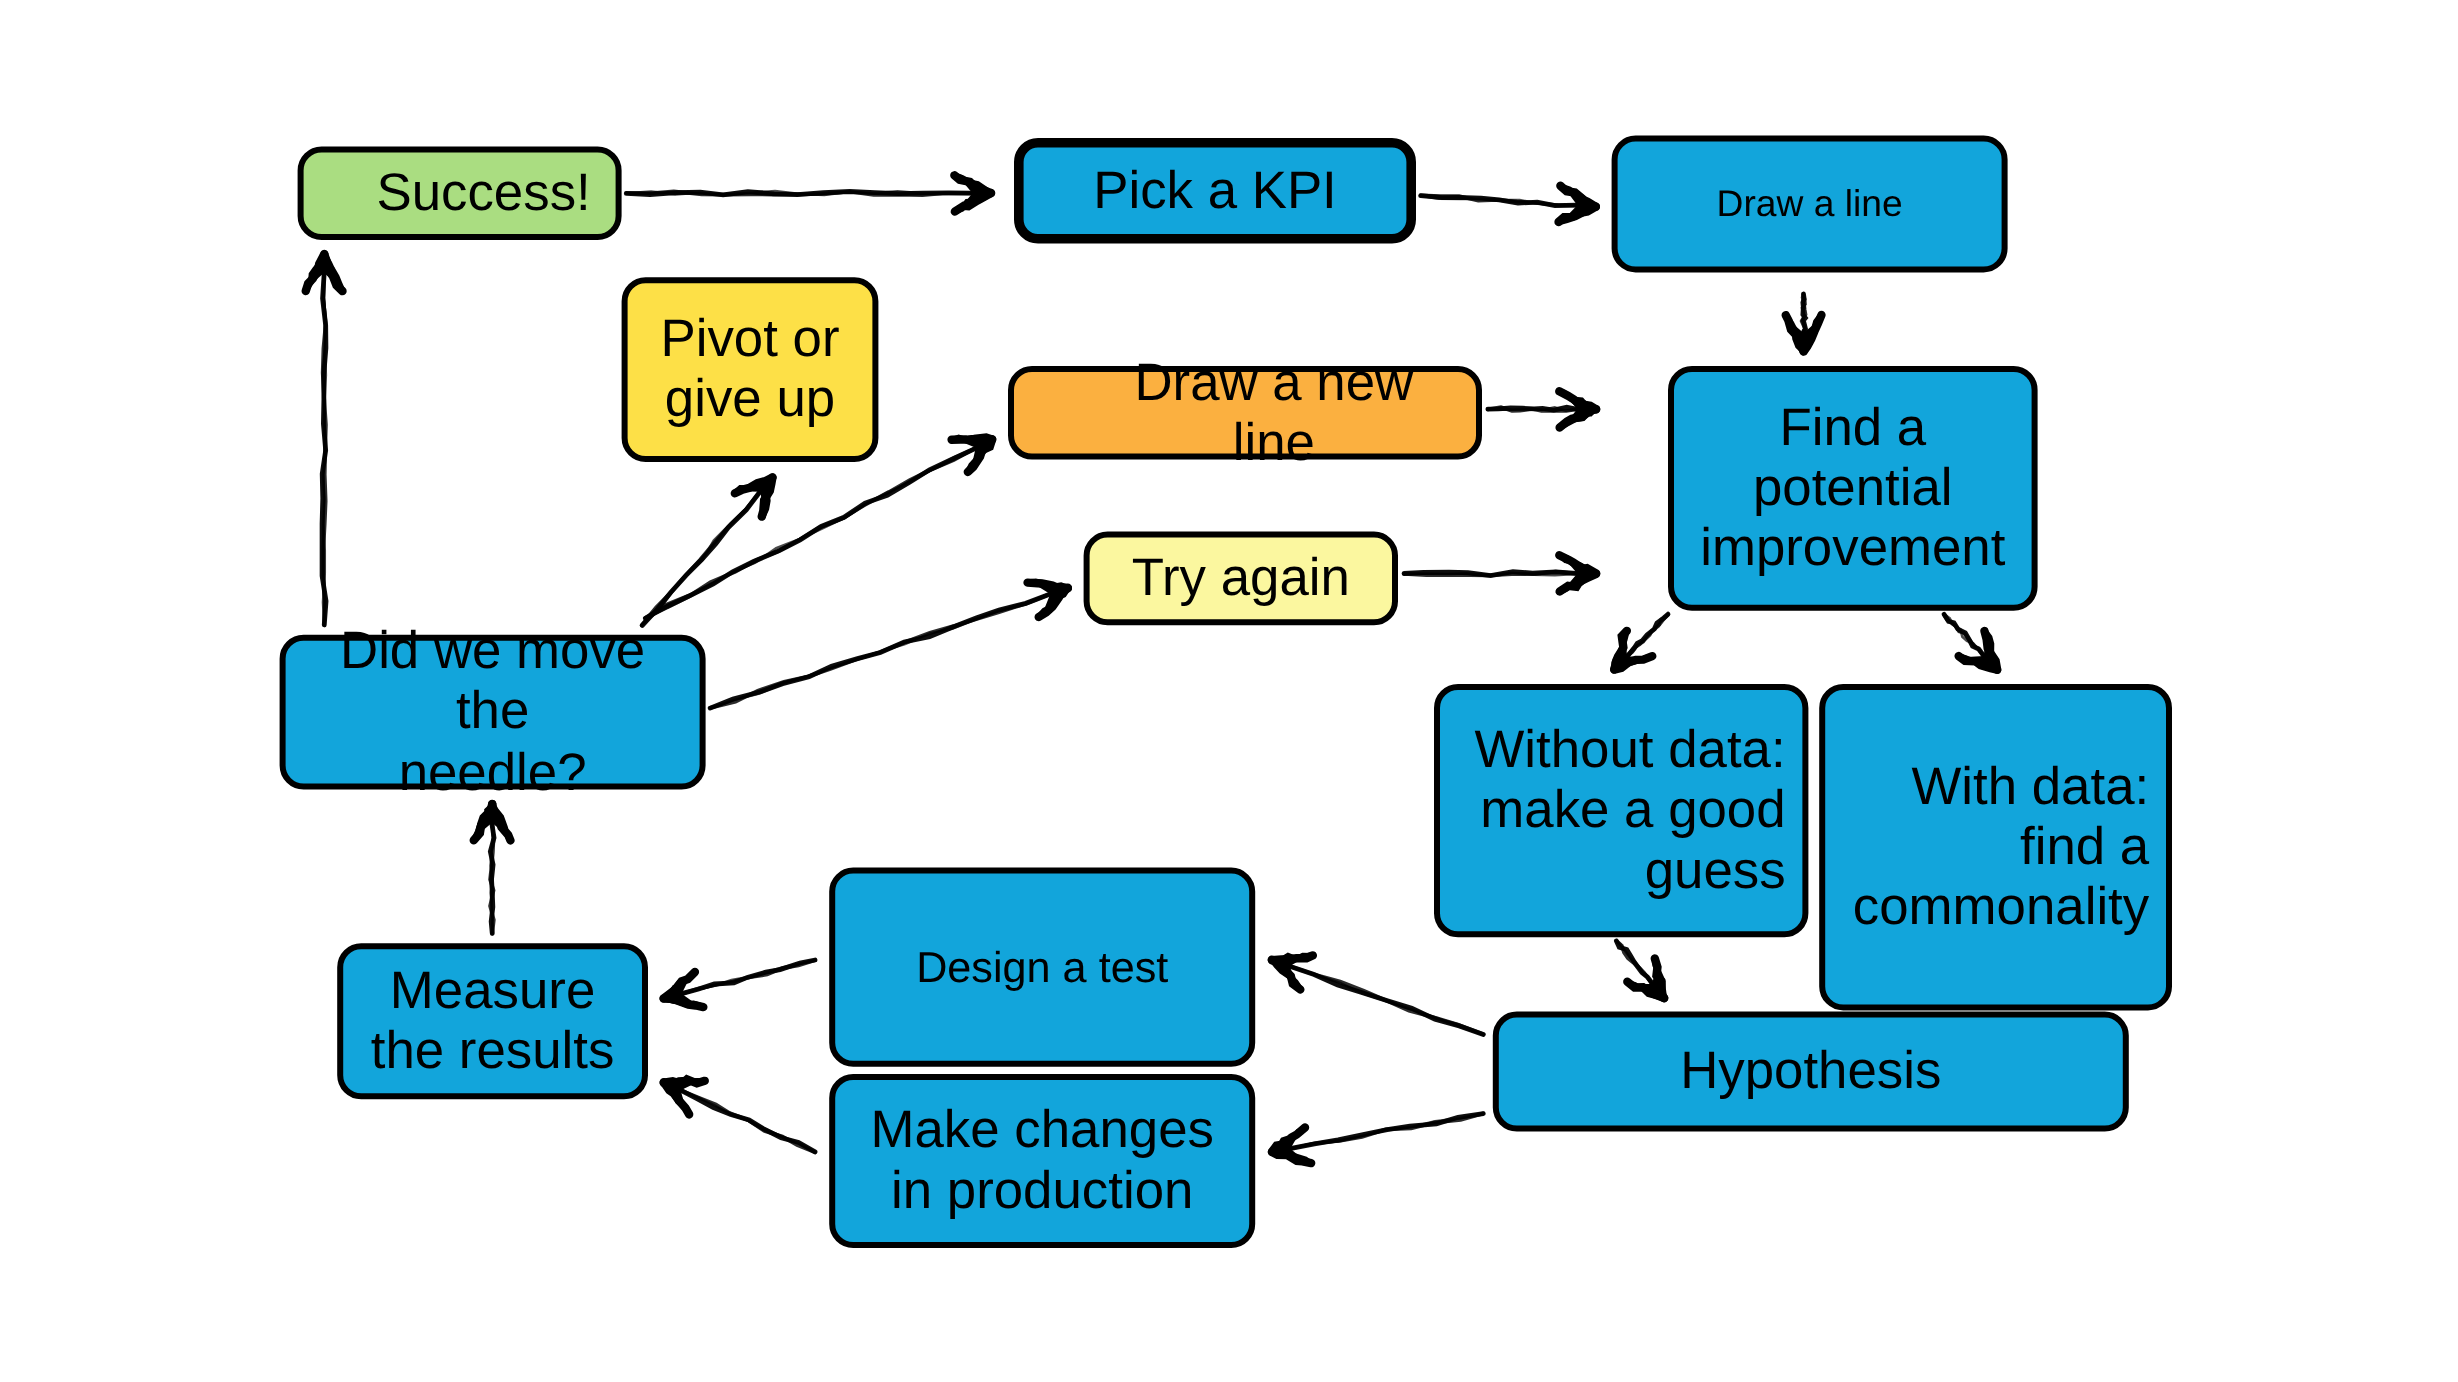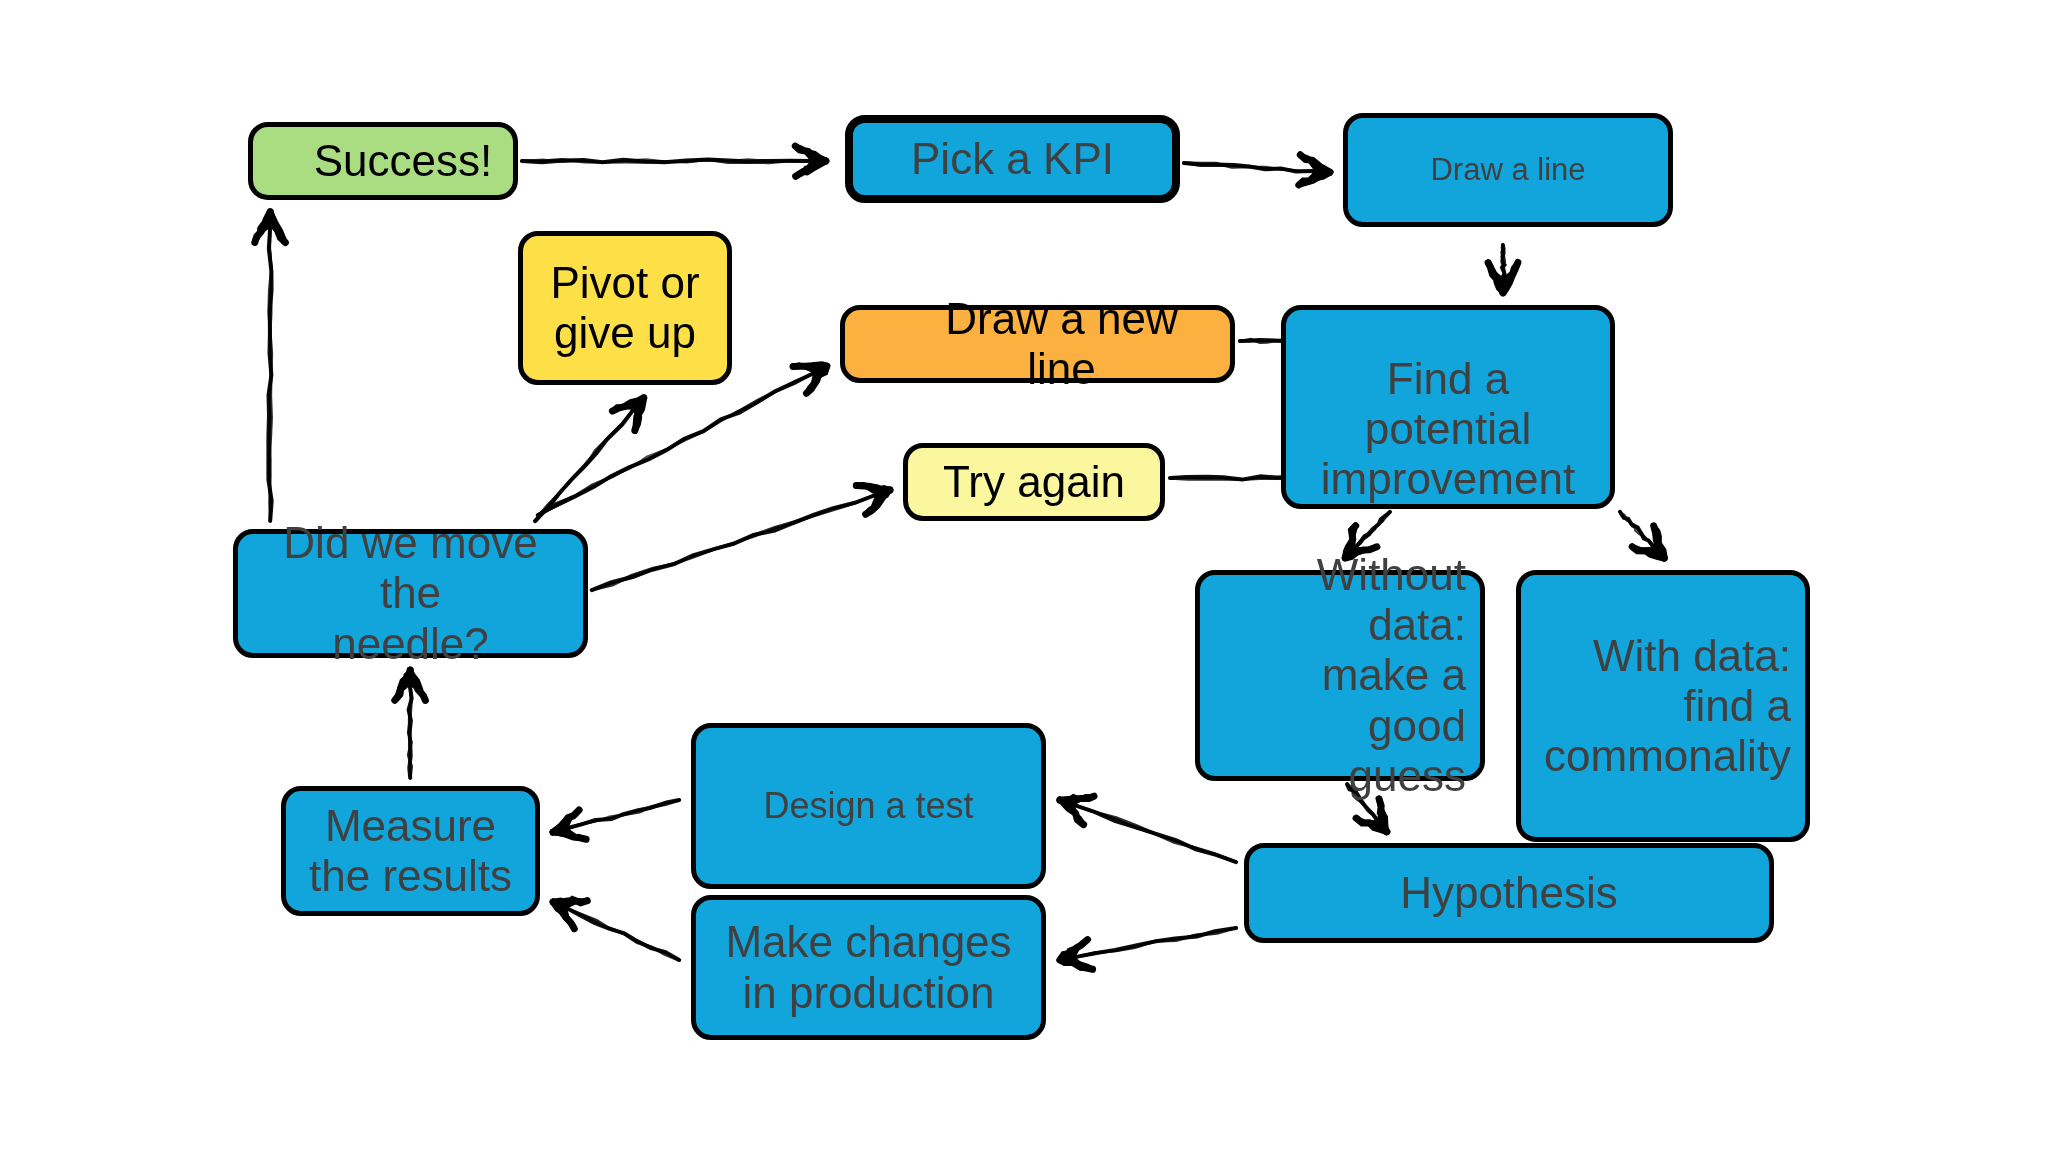--- a/index.html
+++ b/index.html
@@ -30,21 +30,21 @@
     border-radius: 20px;
     display: flex;
     align-items: center;
     justify-content: center;
     text-align: center;
     line-height: 1.14;
     white-space: pre-line;
     z-index: 3;
   }
   .node.thick { border-width: 8px; }
-  .node.blue  { background: #12a5db; color: #404040; }
+  .node.blue  { background: #12a5db; color: #000000; }
   .node.green { background: #aadd81; color: #000000; }
   .node.red   { background: #fde047; color: #000000; }
   .node.orange{ background: #fbb040; color: #000000; }
   .node.yellow{ background: #fbf79f; color: #000000; }
   .node.align-right { justify-content: flex-end; text-align: right; }
   .node .label { display: block; padding: 0 14px; }
 </style>
 </head>
 <body>
 
@@ -267,26 +267,26 @@
         <path d="M890,490 L860.3,485.9 L875.2,495.0 L868.8,511.2 Z" fill="#000000"></path>
       </g>
     </svg>
   <div id="node-layer">
       <div class="node green" style="left: 248px; top: 122px; width: 270px; height: 78px; font-size: 44px; padding-left: 40px;"><span class="label">Success!</span></div>
       <div class="node blue thick" style="left: 845px; top: 115px; width: 335px; height: 88px; font-size: 44px;"><span class="label">Pick a KPI</span></div>
       <div class="node blue" style="left: 1343px; top: 113px; width: 330px; height: 114px; font-size: 31px;"><span class="label">Draw a line</span></div>
       <div class="node red" style="left: 518px; top: 231px; width: 214px; height: 154px; font-size: 44px;"><span class="label">Pivot or
 give up</span></div>
       <div class="node orange" style="left: 840px; top: 305px; width: 395px; height: 78px; font-size: 44px; padding-left: 48px;"><span class="label">Draw a new line</span></div>
-      <div class="node blue" style="left: 1281px; top: 305px; width: 334px; height: 204px; font-size: 44px; align-items: flex-end;"><span class="label">Find a potential
+      <div class="node blue" style="left: 1390px; top: 305px; width: 308px; height: 204px; font-size: 44px;"><span class="label">Find a potential
 improvement</span></div>
       <div class="node yellow" style="left: 903px; top: 443px; width: 262px; height: 78px; font-size: 44px;"><span class="label">Try again</span></div>
       <div class="node blue" style="left: 233px; top: 529px; width: 355px; height: 129px; font-size: 44px;"><span class="label">Did we move the
 needle?</span></div>
-      <div class="node blue align-right" style="left: 1195px; top: 570px; width: 290px; height: 211px; font-size: 44px;"><span class="label">Without data:
+      <div class="node blue align-right" style="left: 1195px; top: 570px; width: 312px; height: 211px; font-size: 44px;"><span class="label">Without data:
 make a good
 guess</span></div>
       <div class="node blue align-right" style="left: 1516px; top: 570px; width: 294px; height: 272px; font-size: 44px;"><span class="label">With data:
 find a
 commonality</span></div>
       <div class="node blue" style="left: 691px; top: 723px; width: 355px; height: 166px; font-size: 36px;"><span class="label">Design a test</span></div>
       <div class="node blue" style="left: 281px; top: 786px; width: 259px; height: 130px; font-size: 44px;"><span class="label">Measure
 the results</span></div>
       <div class="node blue" style="left: 1244px; top: 843px; width: 530px; height: 100px; font-size: 44px;"><span class="label">Hypothesis</span></div>
       <div class="node blue" style="left: 691px; top: 895px; width: 355px; height: 145px; font-size: 44px;"><span class="label">Make changes

